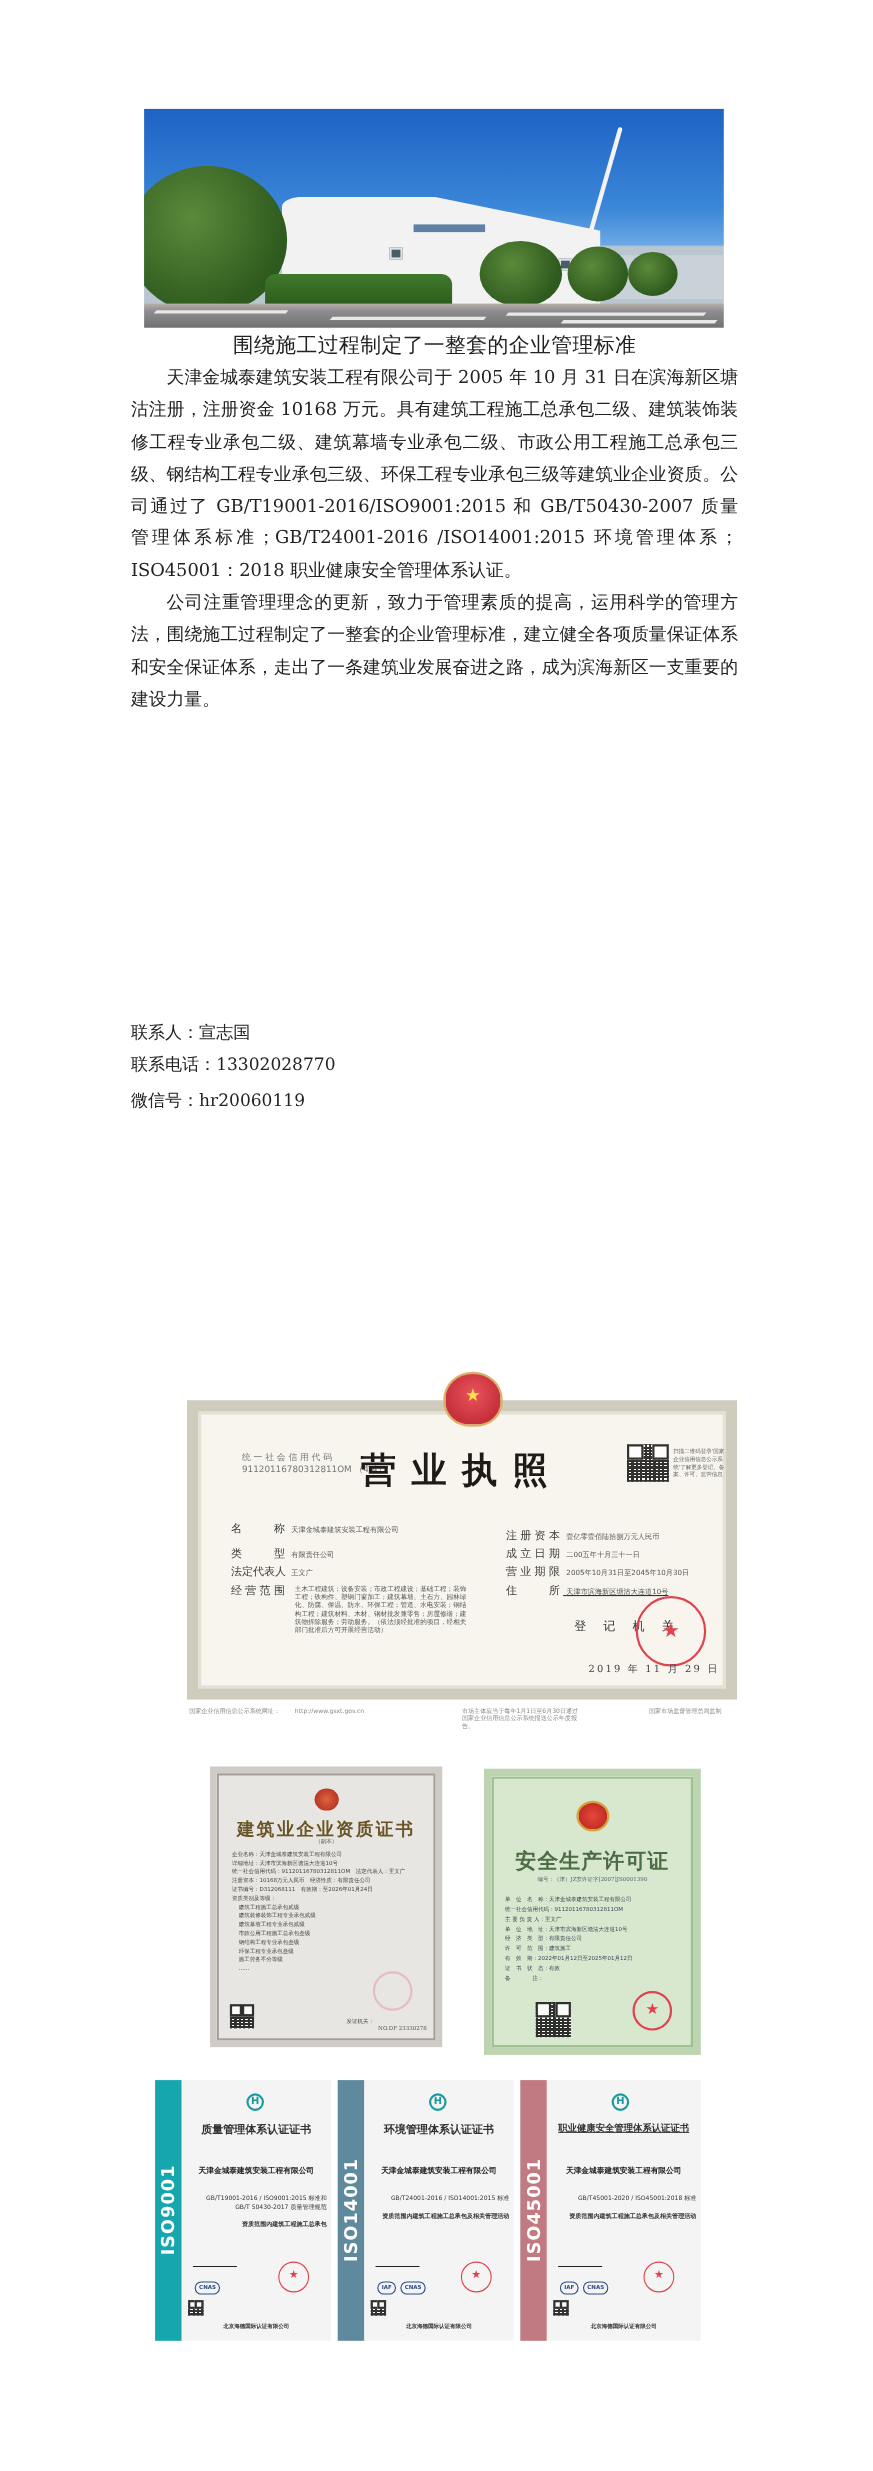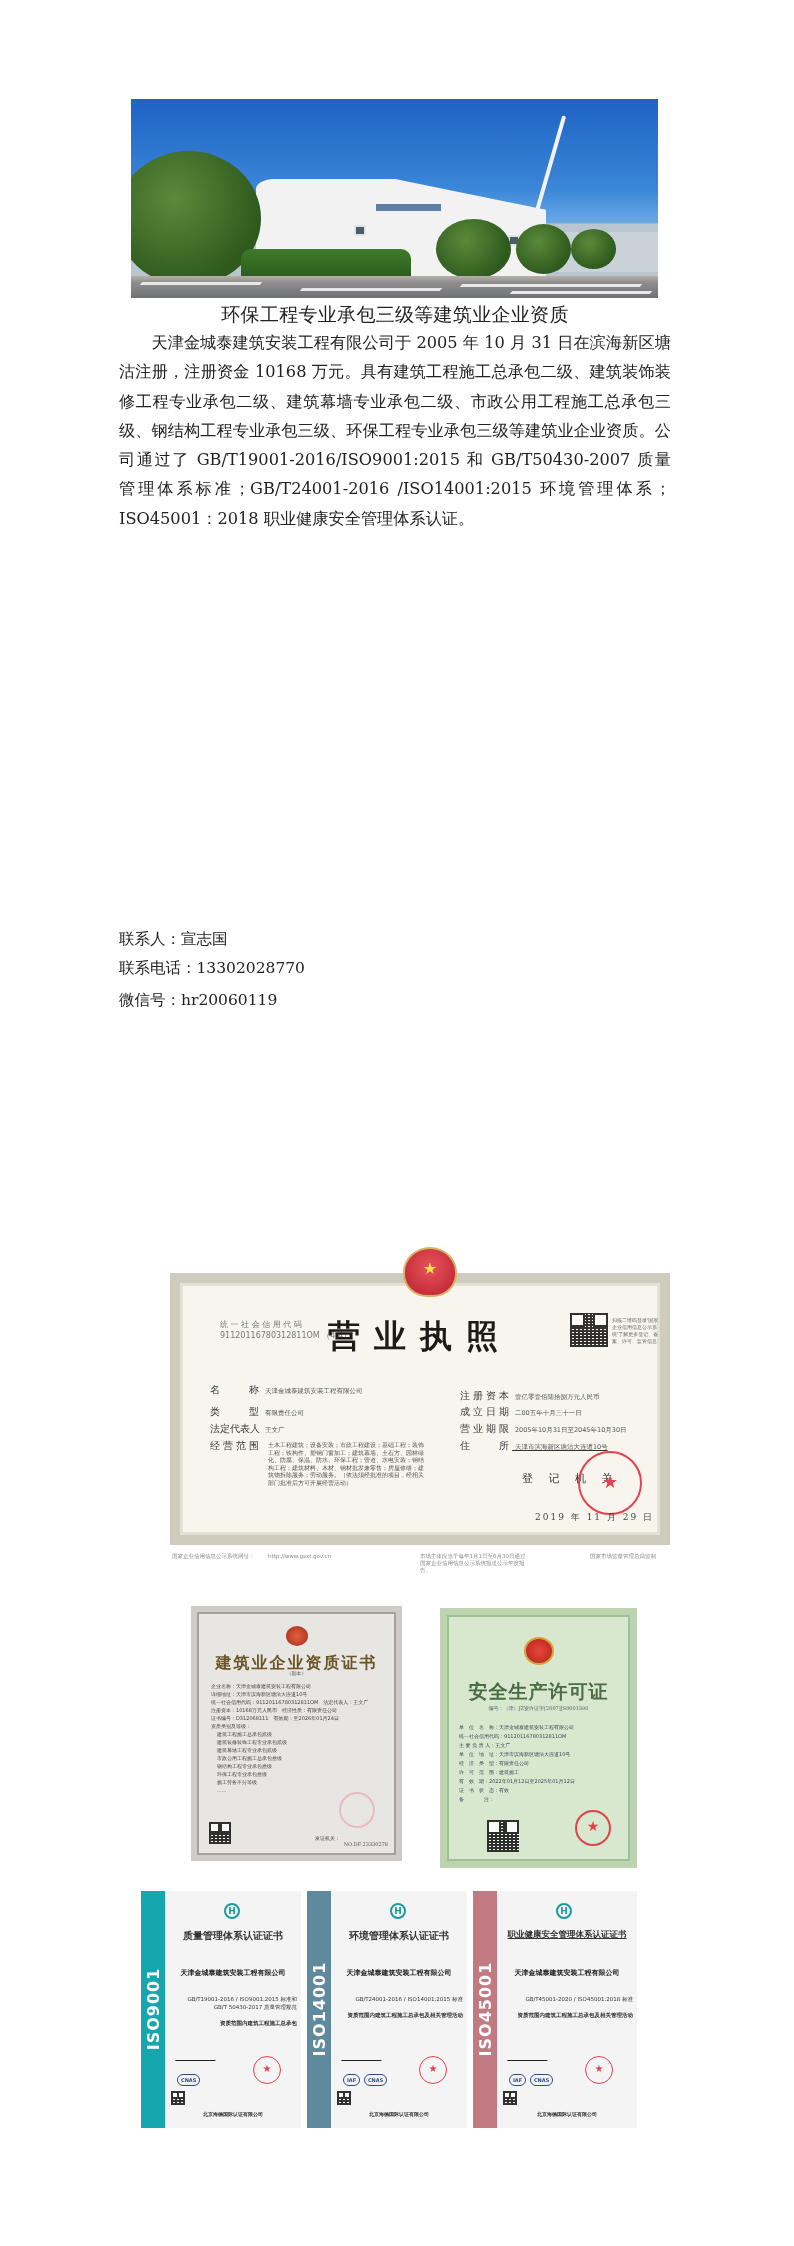--- a/index.html
+++ b/index.html
@@ -104,24 +104,25 @@
   <div class="tree" style="left:440px; top:130px; width:45px; height:40px;"></div>
   <div class="hedge" style="left:110px; top:150px; width:170px; height:30px;"></div>
   <div class="road">
     <div class="stripe" style="left:10px; top:6px; width:120px;"></div>
     <div class="stripe" style="left:170px; top:12px; width:140px;"></div>
     <div class="stripe" style="left:330px; top:8px; width:180px;"></div>
     <div class="stripe" style="left:380px; top:15px; width:140px;"></div>
   </div>
 </div>
 
-<h1 class="title" style="font-weight:normal;">环保工程专业承包三级等建筑业企业资质</h1>
+<h1 class="title" style="font-weight:normal;">围绕施工过程制定了一整套的企业管理标准</h1>
 
 <div class="body">
   <p>天津金城泰建筑安装工程有限公司于 2005 年 10 月 31 日在滨海新区塘沽注册，注册资金 10168 万元。具有建筑工程施工总承包二级、建筑装饰装修工程专业承包二级、建筑幕墙专业承包二级、市政公用工程施工总承包三级、钢结构工程专业承包三级、环保工程专业承包三级等建筑业企业资质。公司通过了 GB/T19001-2016/ISO9001:2015 和 GB/T50430-2007 质量管理体系标准；GB/T24001-2016 /ISO14001:2015 环境管理体系；ISO45001：2018 职业健康安全管理体系认证。</p>
+  <p>公司注重管理理念的更新，致力于管理素质的提高，运用科学的管理方法，围绕施工过程制定了一整套的企业管理标准，建立健全各项质量保证体系和安全保证体系，走出了一条建筑业发展奋进之路，成为滨海新区一支重要的建设力量。</p>
 </div>
 
 <div class="contact">
   <div>联系人：宣志国</div>
   <div>联系电话：13302028770</div>
   <div style="margin-top:3px;">微信号：hr20060119</div>
 </div>
 
 <div class="license">
   <div class="emblem">

